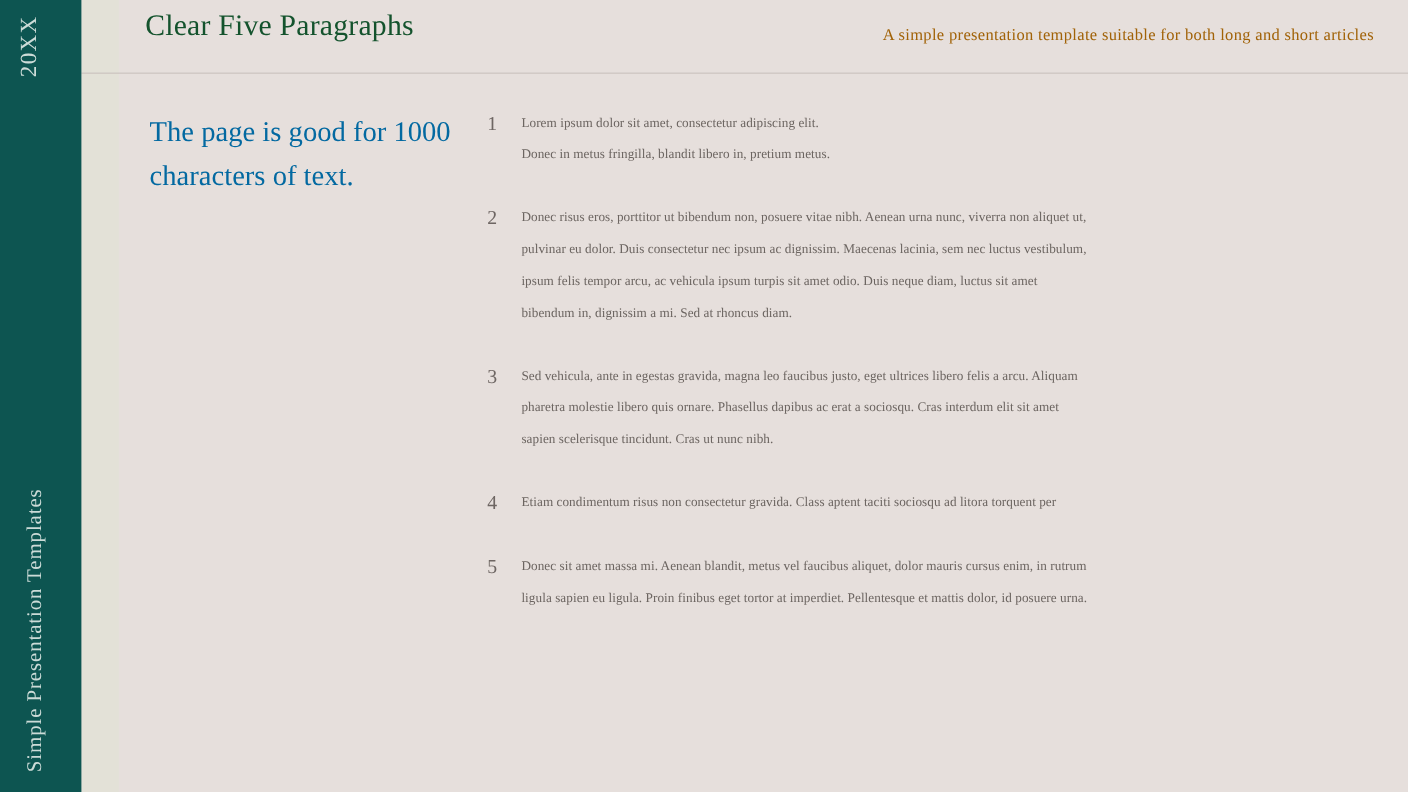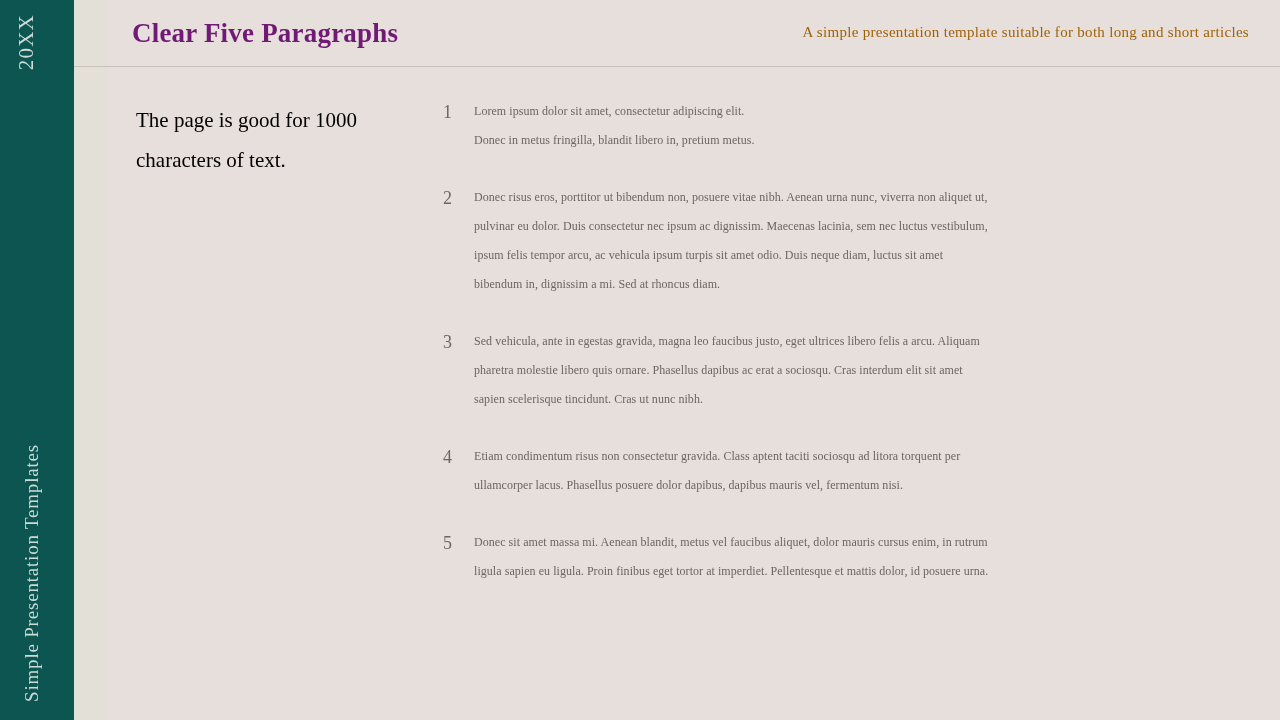--- a/index.html
+++ b/index.html
@@ -88,26 +88,25 @@
     left: 74px;
     top: 66px;
     right: 0;
     height: 1px;
     background: #C9C1BD;
     z-index: 4;
   }
   .header-title {
     position: absolute;
     left: 58px;
-    top: 18px;
+    top: 8px;
     font-size: 27px;
-    color: #701a75;
+    color: #14532d;
     letter-spacing: 0.2px;
     white-space: nowrap;
-    font-weight: bold;
   }
   .header-subtitle {
     position: absolute;
     right: 31px;
     top: 24px;
     font-size: 15px;
     color: #a16207;
     letter-spacing: 0.3px;
     white-space: nowrap;
   }
@@ -120,23 +119,23 @@
     right: 0;
     bottom: 0;
     z-index: 1;
   }
 
   .lead {
     position: absolute;
     left: 28px;
     top: 33px;
     width: 290px;
-    font-size: 21px;
+    font-size: 26px;
     line-height: 40px;
-    color: #000000;
+    color: #0369a1;
   }
 
   .paras {
     position: absolute;
     left: 335px;
     top: 30px;
     width: 810px;
   }
   .para {
     position: relative;
@@ -210,21 +209,20 @@
           <div class="para-text">
             <span class="ln">Sed vehicula, ante in egestas gravida, magna leo faucibus justo, eget ultrices libero felis a arcu. Aliquam</span>
             <span class="ln">pharetra molestie libero quis ornare. Phasellus dapibus ac erat a sociosqu. Cras interdum elit sit amet</span>
             <span class="ln">sapien scelerisque tincidunt. Cras ut nunc nibh.</span>
           </div>
         </div>
         <div class="para">
           <div class="para-num">4</div>
           <div class="para-text">
             <span class="ln">Etiam condimentum risus non consectetur gravida. Class aptent taciti sociosqu ad litora torquent per</span>
-            <span class="ln">ullamcorper lacus. Phasellus posuere dolor dapibus, dapibus mauris vel, fermentum nisi.</span>
           </div>
         </div>
         <div class="para">
           <div class="para-num">5</div>
           <div class="para-text">
             <span class="ln">Donec sit amet massa mi. Aenean blandit, metus vel faucibus aliquet, dolor mauris cursus enim, in rutrum</span>
             <span class="ln">ligula sapien eu ligula. Proin finibus eget tortor at imperdiet. Pellentesque et mattis dolor, id posuere urna.</span>
           </div>
         </div>
       </div>

